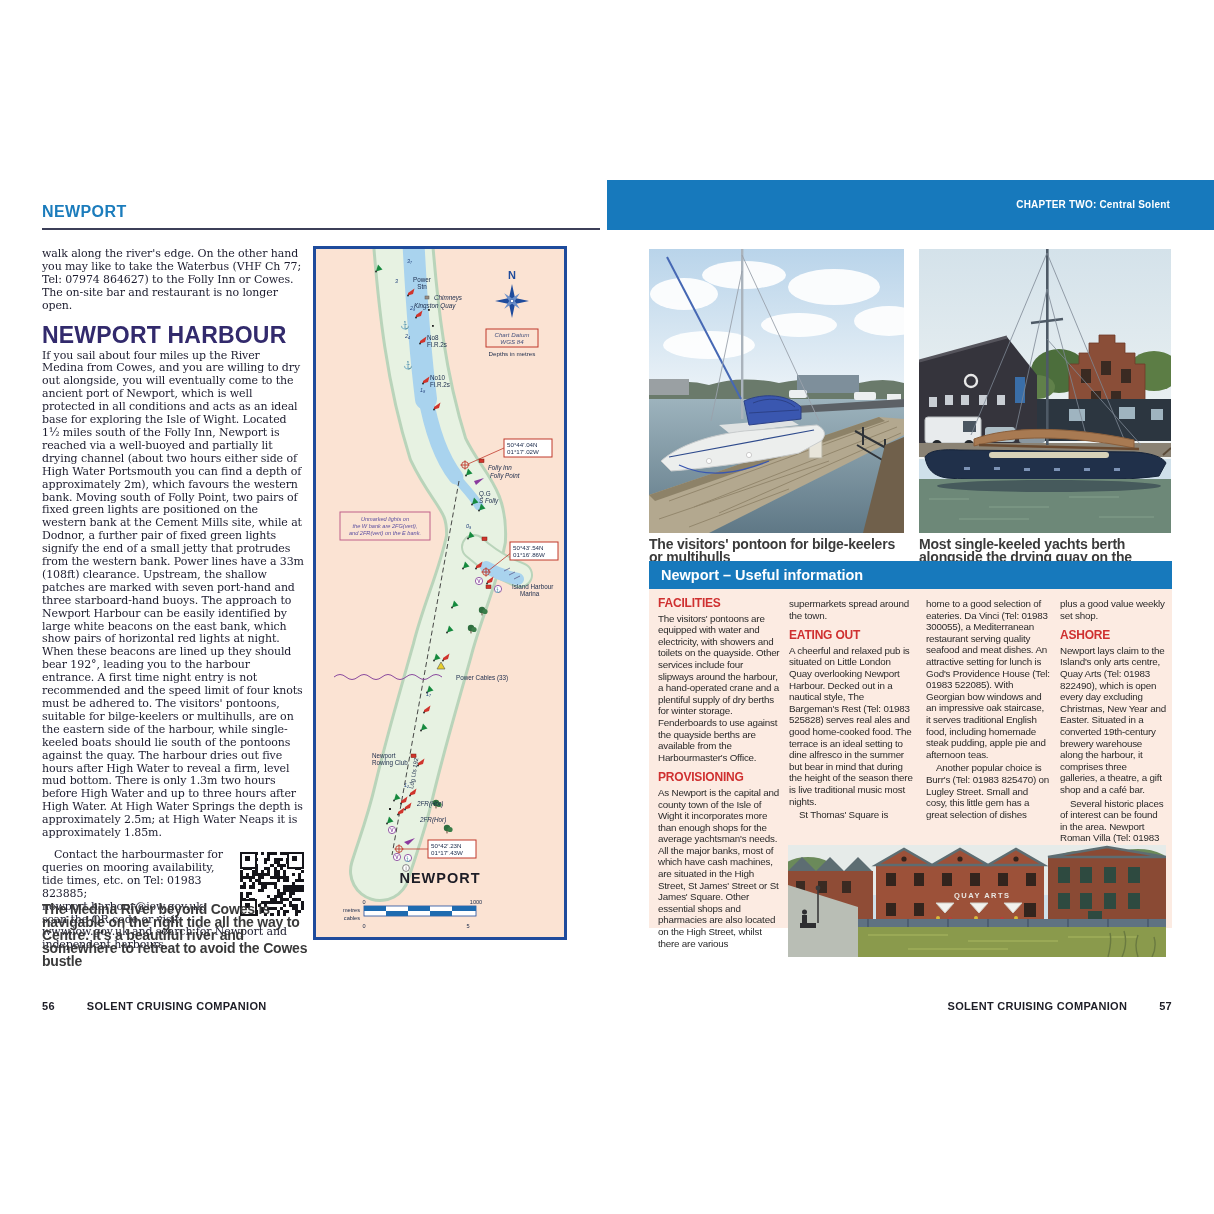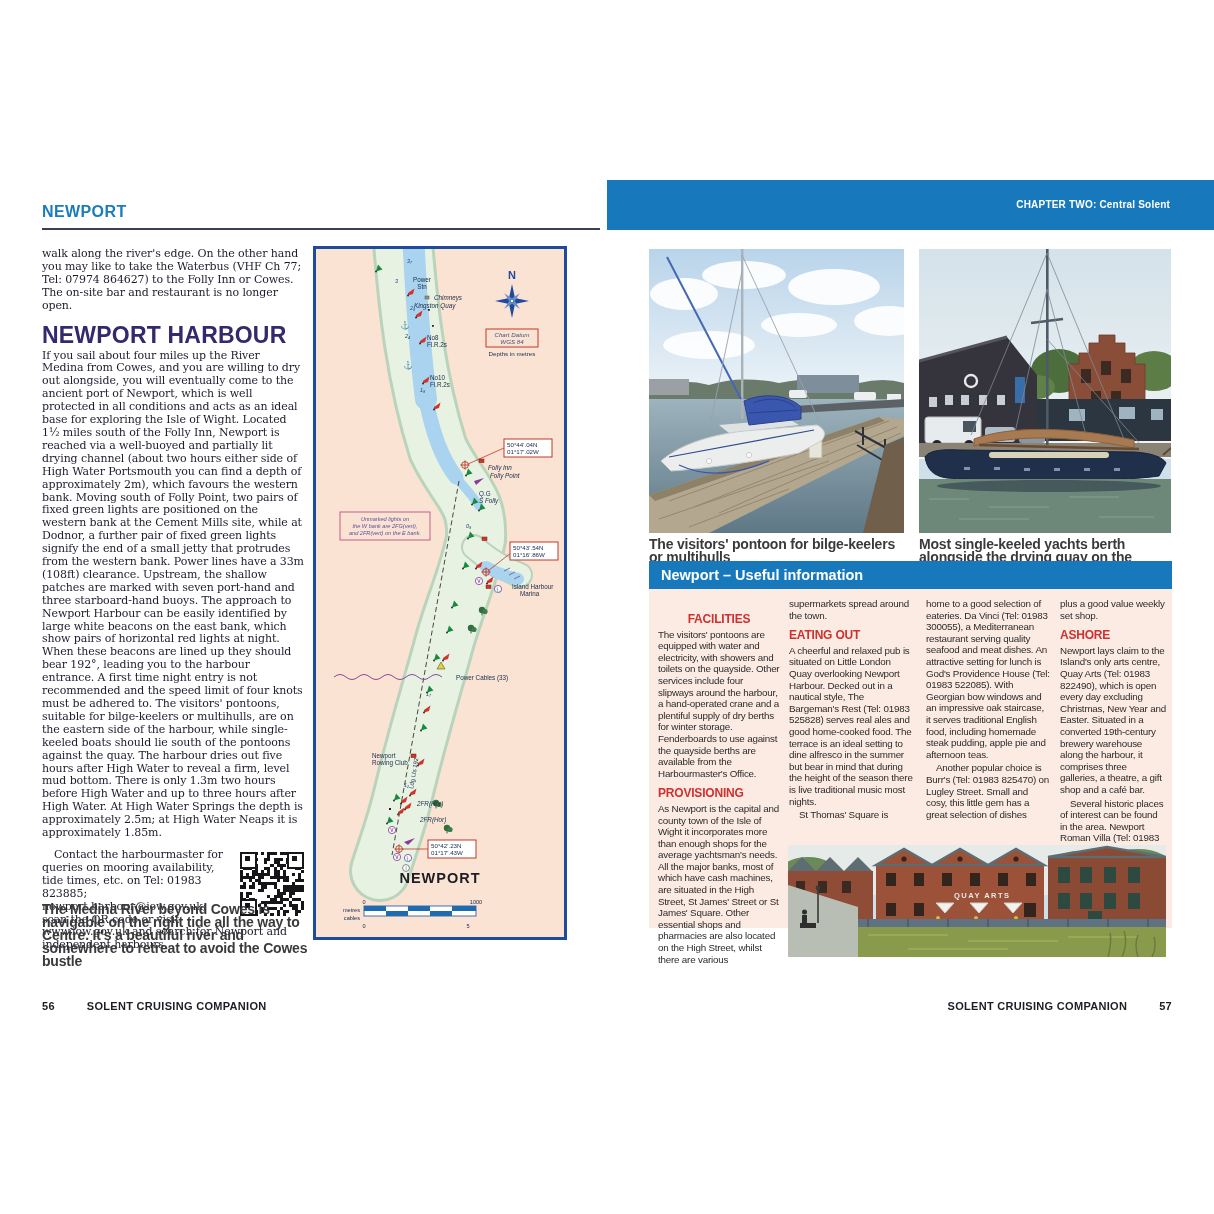--- a/index.html
+++ b/index.html
@@ -46,21 +46,21 @@
   .cap1{left:649px;top:538px;width:255px;}
   .cap2{left:919px;top:538px;width:252px;}
 
   .panel{left:649px;top:561px;width:523px;height:367px;background:#fcebe2;}
   .panel-bar{position:absolute;left:0;top:0;width:100%;height:28px;background:#1779bc;color:#fff;
              font-size:14.5px;font-weight:bold;line-height:28px;padding-left:12px;box-sizing:border-box;}
   .icol{position:absolute;top:37px;font-size:9.8px;line-height:11.6px;letter-spacing:-.2px;color:#2b2b2b;}
   .icol p{margin:0 0 2px;}
   .icol .ind{text-indent:10px;}
   .rhead{color:#cf3030;font-weight:bold;font-size:12px;letter-spacing:-.2px;margin:9px 0 3px;}
-  .rhead.first{margin-top:16px;text-align:center;}
+  .rhead.first{margin-top:0;}
   .c1{left:9px;width:122px;}
   .c2{left:140px;width:124px;}
   .c3{left:277px;width:124px;}
   .c4{left:411px;width:106px;}
   .p3{position:absolute;left:139px;top:284px;width:378px;height:112px;}
   .cap3{position:absolute;left:0;top:400px;width:515px;text-align:right;}
 </style>
 </head>
 <body>
 

